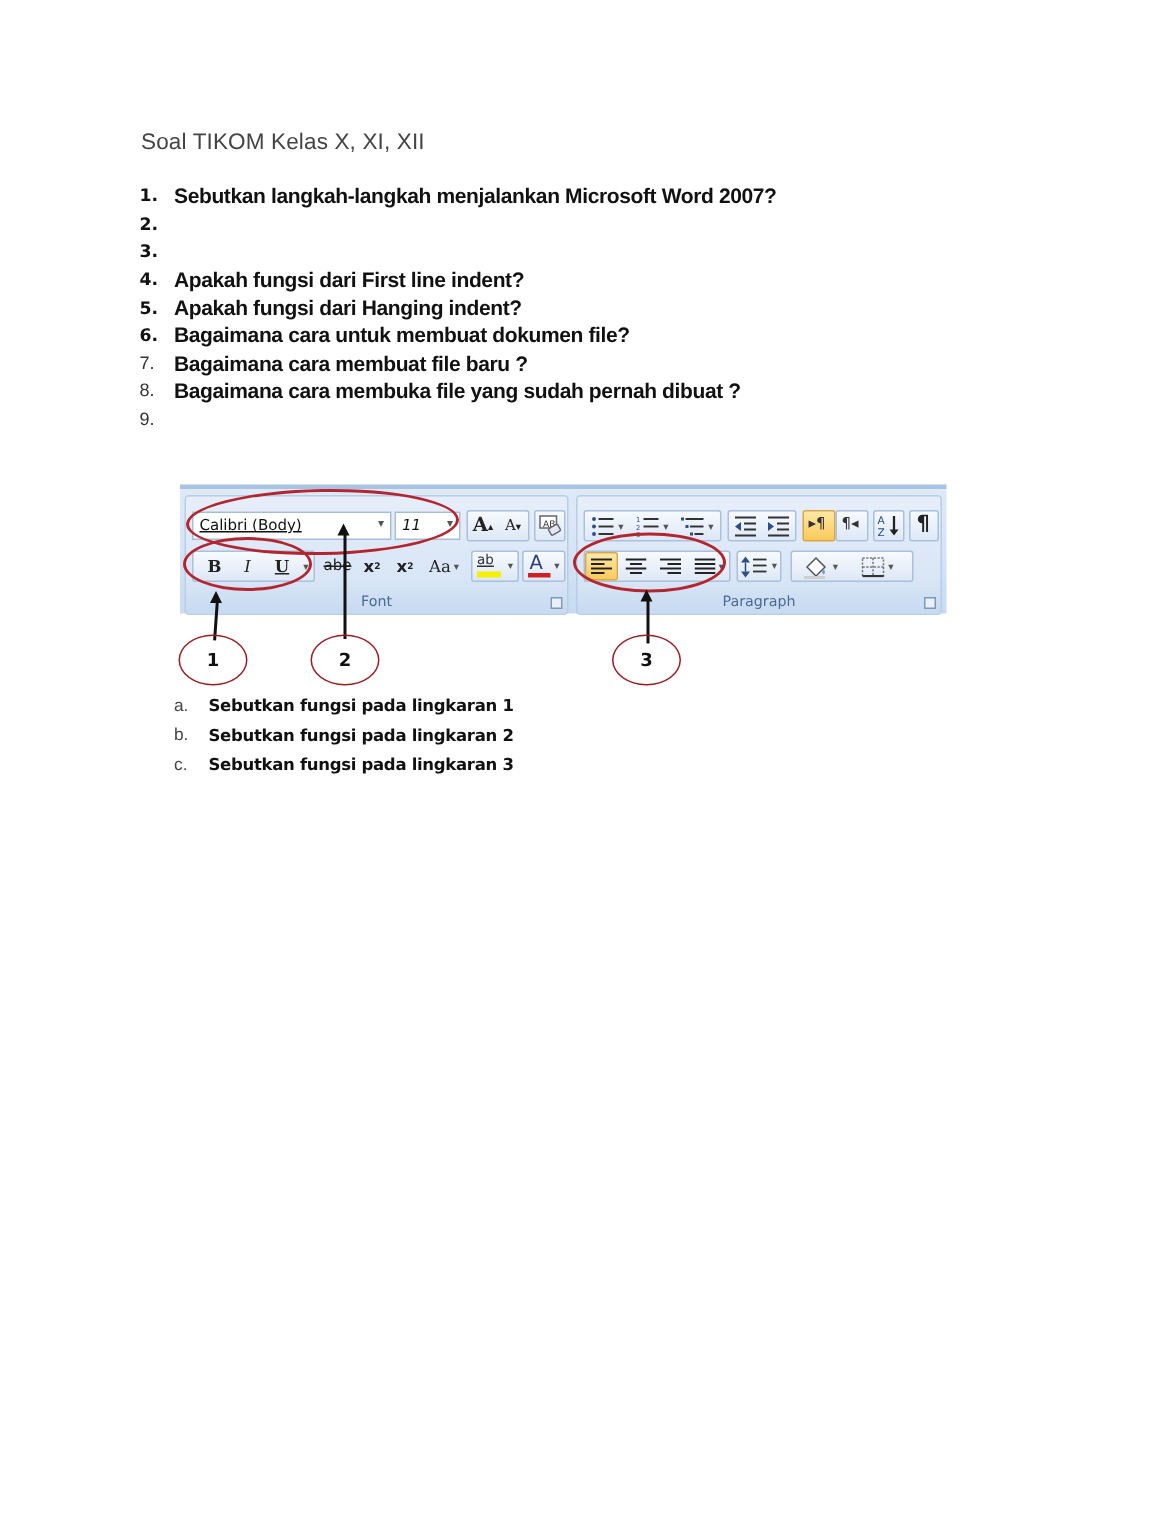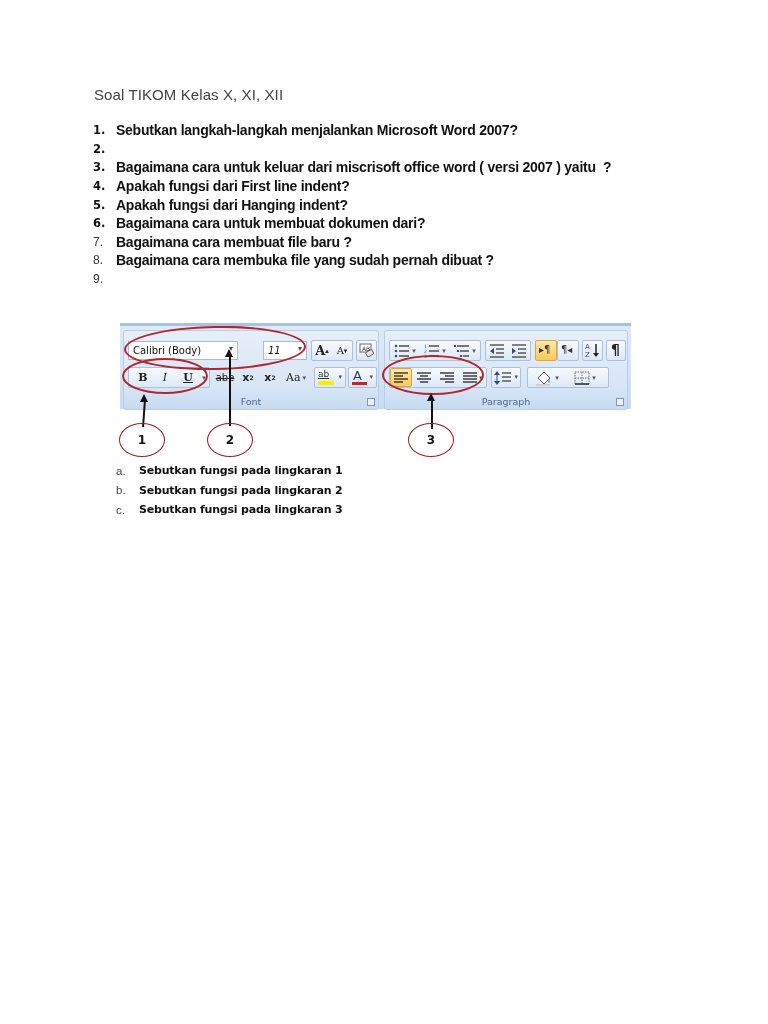--- a/index.html
+++ b/index.html
@@ -67,51 +67,50 @@
 <div class="qlist">
   <div class="qitem">
       <span class="qnum">1.</span>
       <span class="qtext">Sebutkan langkah-langkah menjalankan Microsoft Word 2007?</span>
     </div>
   <div class="qitem">
       <span class="qnum">2.</span>
     </div>
   <div class="qitem">
       <span class="qnum">3.</span>
-      <span class="qtext">Bagaimana cara untuk keluar dari miscrisoft office word ( versi 2007 ) yaitu  ?</span>
     </div>
   <div class="qitem">
       <span class="qnum">4.</span>
       <span class="qtext">Apakah fungsi dari First line indent?</span>
     </div>
   <div class="qitem">
       <span class="qnum">5.</span>
       <span class="qtext">Apakah fungsi dari Hanging indent?</span>
     </div>
   <div class="qitem">
       <span class="qnum">6.</span>
-      <span class="qtext">Bagaimana cara untuk membuat dokumen dari?</span>
+      <span class="qtext">Bagaimana cara untuk membuat dokumen file?</span>
     </div>
   <div class="qitem">
       <span class="qnum light">7.</span>
       <span class="qtext">Bagaimana cara membuat file baru ?</span>
     </div>
   <div class="qitem">
       <span class="qnum light">8.</span>
       <span class="qtext">Bagaimana cara membuka file yang sudah pernah dibuat ?</span>
     </div>
   <div class="qitem">
       <span class="qnum light">9.</span>
     </div>
 </div>
 
 <div class="ribbon">
 
   <div class="group group-font">
-    <div class="combo" style="left:4px; top:10px; width:110px;">
+    <div class="combo" style="left:4px; top:10px; width:133px;text-decoration:underline;">
       <span>Calibri (Body)</span>
       <span class="arrow">▾</span>
     </div>
     <div class="combo" style="left:139px; top:10px; width:44px;font-style:italic;">
       <span>11</span>
       <span class="arrow">▾</span>
     </div>
     <div class="btnbox" style="left:187px; top:9px; width:42px; height:21px;"></div>
     <div class="btn" style="left:188px; top:9px; width:20px; font-weight:bold; font-size:13px;">
         <span>A</span>

